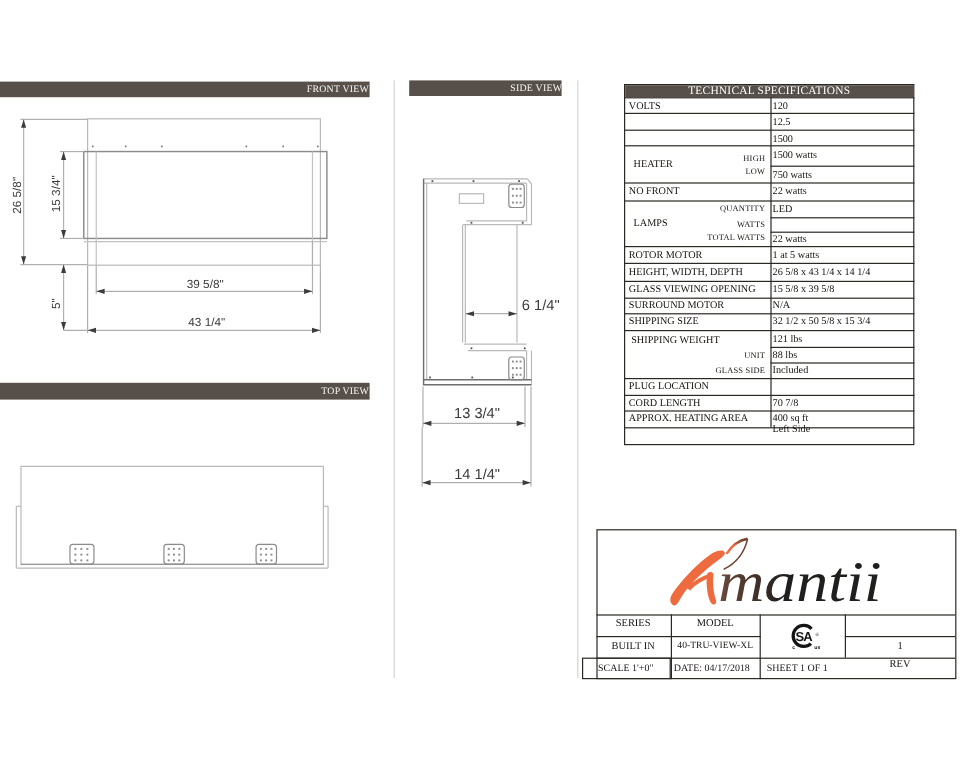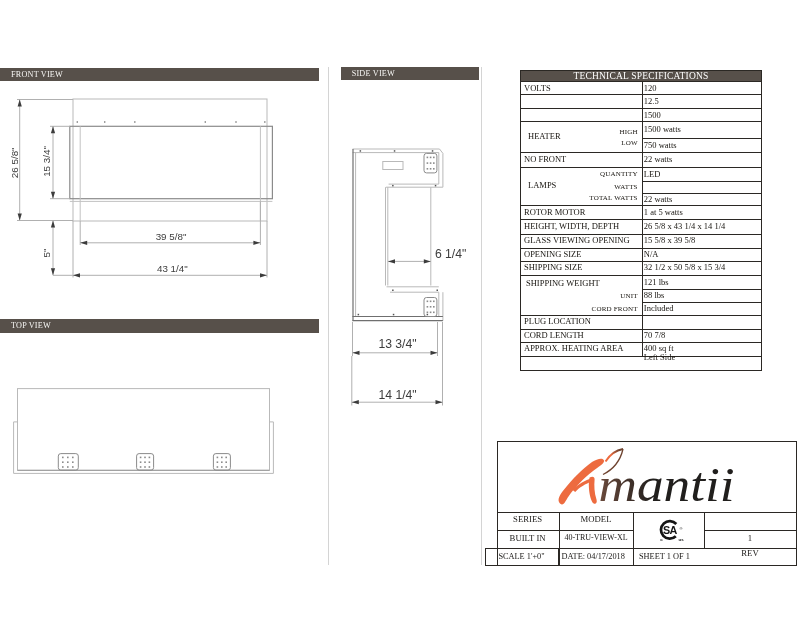--- a/index.html
+++ b/index.html
@@ -1,18 +1,18 @@
 <!DOCTYPE html>
 <html><head>
 <meta charset="utf-8">
 <style>
   html,body{margin:0;padding:0;background:#ffffff;width:800px;height:640px;overflow:hidden;}
   .abs{position:absolute;}
   .bar{position:absolute;background:#57504a;color:#f8f7f5;font-family:"Liberation Serif",serif;
-       font-size:8.2px;letter-spacing:0.2px;text-align:left;padding-left:11px;}
+       font-size:8.2px;letter-spacing:0.2px;text-align:right;}
   .tb{position:absolute;font-family:"Liberation Serif",serif;color:#1a1816;white-space:nowrap;}
   .tl{position:absolute;background:#2b2824;}
   .cell{position:absolute;font-family:"Liberation Serif",serif;color:#17140f;font-size:8.5px;white-space:nowrap;}
   .cells{position:absolute;font-family:"Liberation Serif",serif;color:#17140f;font-size:7px;white-space:nowrap;letter-spacing:0.2px;}
 </style>
 </head>
 <body>
 
 <div class="bar" style="left:0;top:67.5px;width:307.6px;height:13.7px;line-height:14.5px;">FRONT VIEW</div>
 
@@ -310,29 +310,29 @@
 
   <div class="cell" style="left:4px;top:134.9px;height:14.3px;line-height:14.3px;">ROTOR MOTOR</div>
   <div class="cell" style="left:123.8px;top:134.9px;height:14.3px;line-height:14.3px;">1 at 5 watts</div>
 
   <div class="cell" style="left:4px;top:149.2px;height:14.9px;line-height:14.9px;">HEIGHT, WIDTH, DEPTH</div>
   <div class="cell" style="left:123.8px;top:149.2px;height:14.9px;line-height:14.9px;">26 5/8 x 43 1/4 x 14 1/4</div>
 
   <div class="cell" style="left:4px;top:164.1px;height:13.7px;line-height:13.7px;">GLASS VIEWING OPENING</div>
   <div class="cell" style="left:123.8px;top:164.1px;height:13.7px;line-height:13.7px;">15 5/8 x 39 5/8</div>
 
-  <div class="cell" style="left:4px;top:177.8px;height:13.4px;line-height:13.4px;">OPENING SIZE</div>
+  <div class="cell" style="left:4px;top:177.8px;height:13.4px;line-height:13.4px;">SURROUND MOTOR</div>
   <div class="cell" style="left:123.8px;top:177.8px;height:13.4px;line-height:13.4px;">N/A</div>
 
   <div class="cell" style="left:4px;top:191.2px;height:13.7px;line-height:13.7px;">SHIPPING SIZE</div>
   <div class="cell" style="left:123.8px;top:191.2px;height:13.7px;line-height:13.7px;">32 1/2 x 50 5/8 x 15 3/4</div>
 
   <div class="cell" style="left:6px;top:206.9px;height:12px;line-height:12px;">SHIPPING WEIGHT</div>
   <div class="cells" style="right:124.3px;top:222px;">UNIT</div>
-  <div class="cells" style="right:124.3px;top:234.8px;">CORD FRONT</div>
+  <div class="cells" style="right:124.3px;top:234.8px;">GLASS SIDE</div>
   <div class="cell" style="left:123.8px;top:204.9px;height:14px;line-height:14px;">121 lbs</div>
   <div class="cell" style="left:123.8px;top:218.9px;height:12.7px;line-height:12.7px;">88 lbs</div>
   <div class="cell" style="left:123.8px;top:231.6px;height:13.7px;line-height:13.7px;">Included</div>
 
   <div class="cell" style="left:4px;top:245.3px;height:13.7px;line-height:13.7px;">PLUG LOCATION</div>
   <div class="cell" style="left:123.8px;top:245.3px;height:13.7px;line-height:13.7px;margin-top:36px;">Left Side</div>
 
   <div class="cell" style="left:4px;top:259px;height:13.4px;line-height:13.4px;">CORD LENGTH</div>
   <div class="cell" style="left:123.8px;top:259px;height:13.4px;line-height:13.4px;">70 7/8</div>
 

